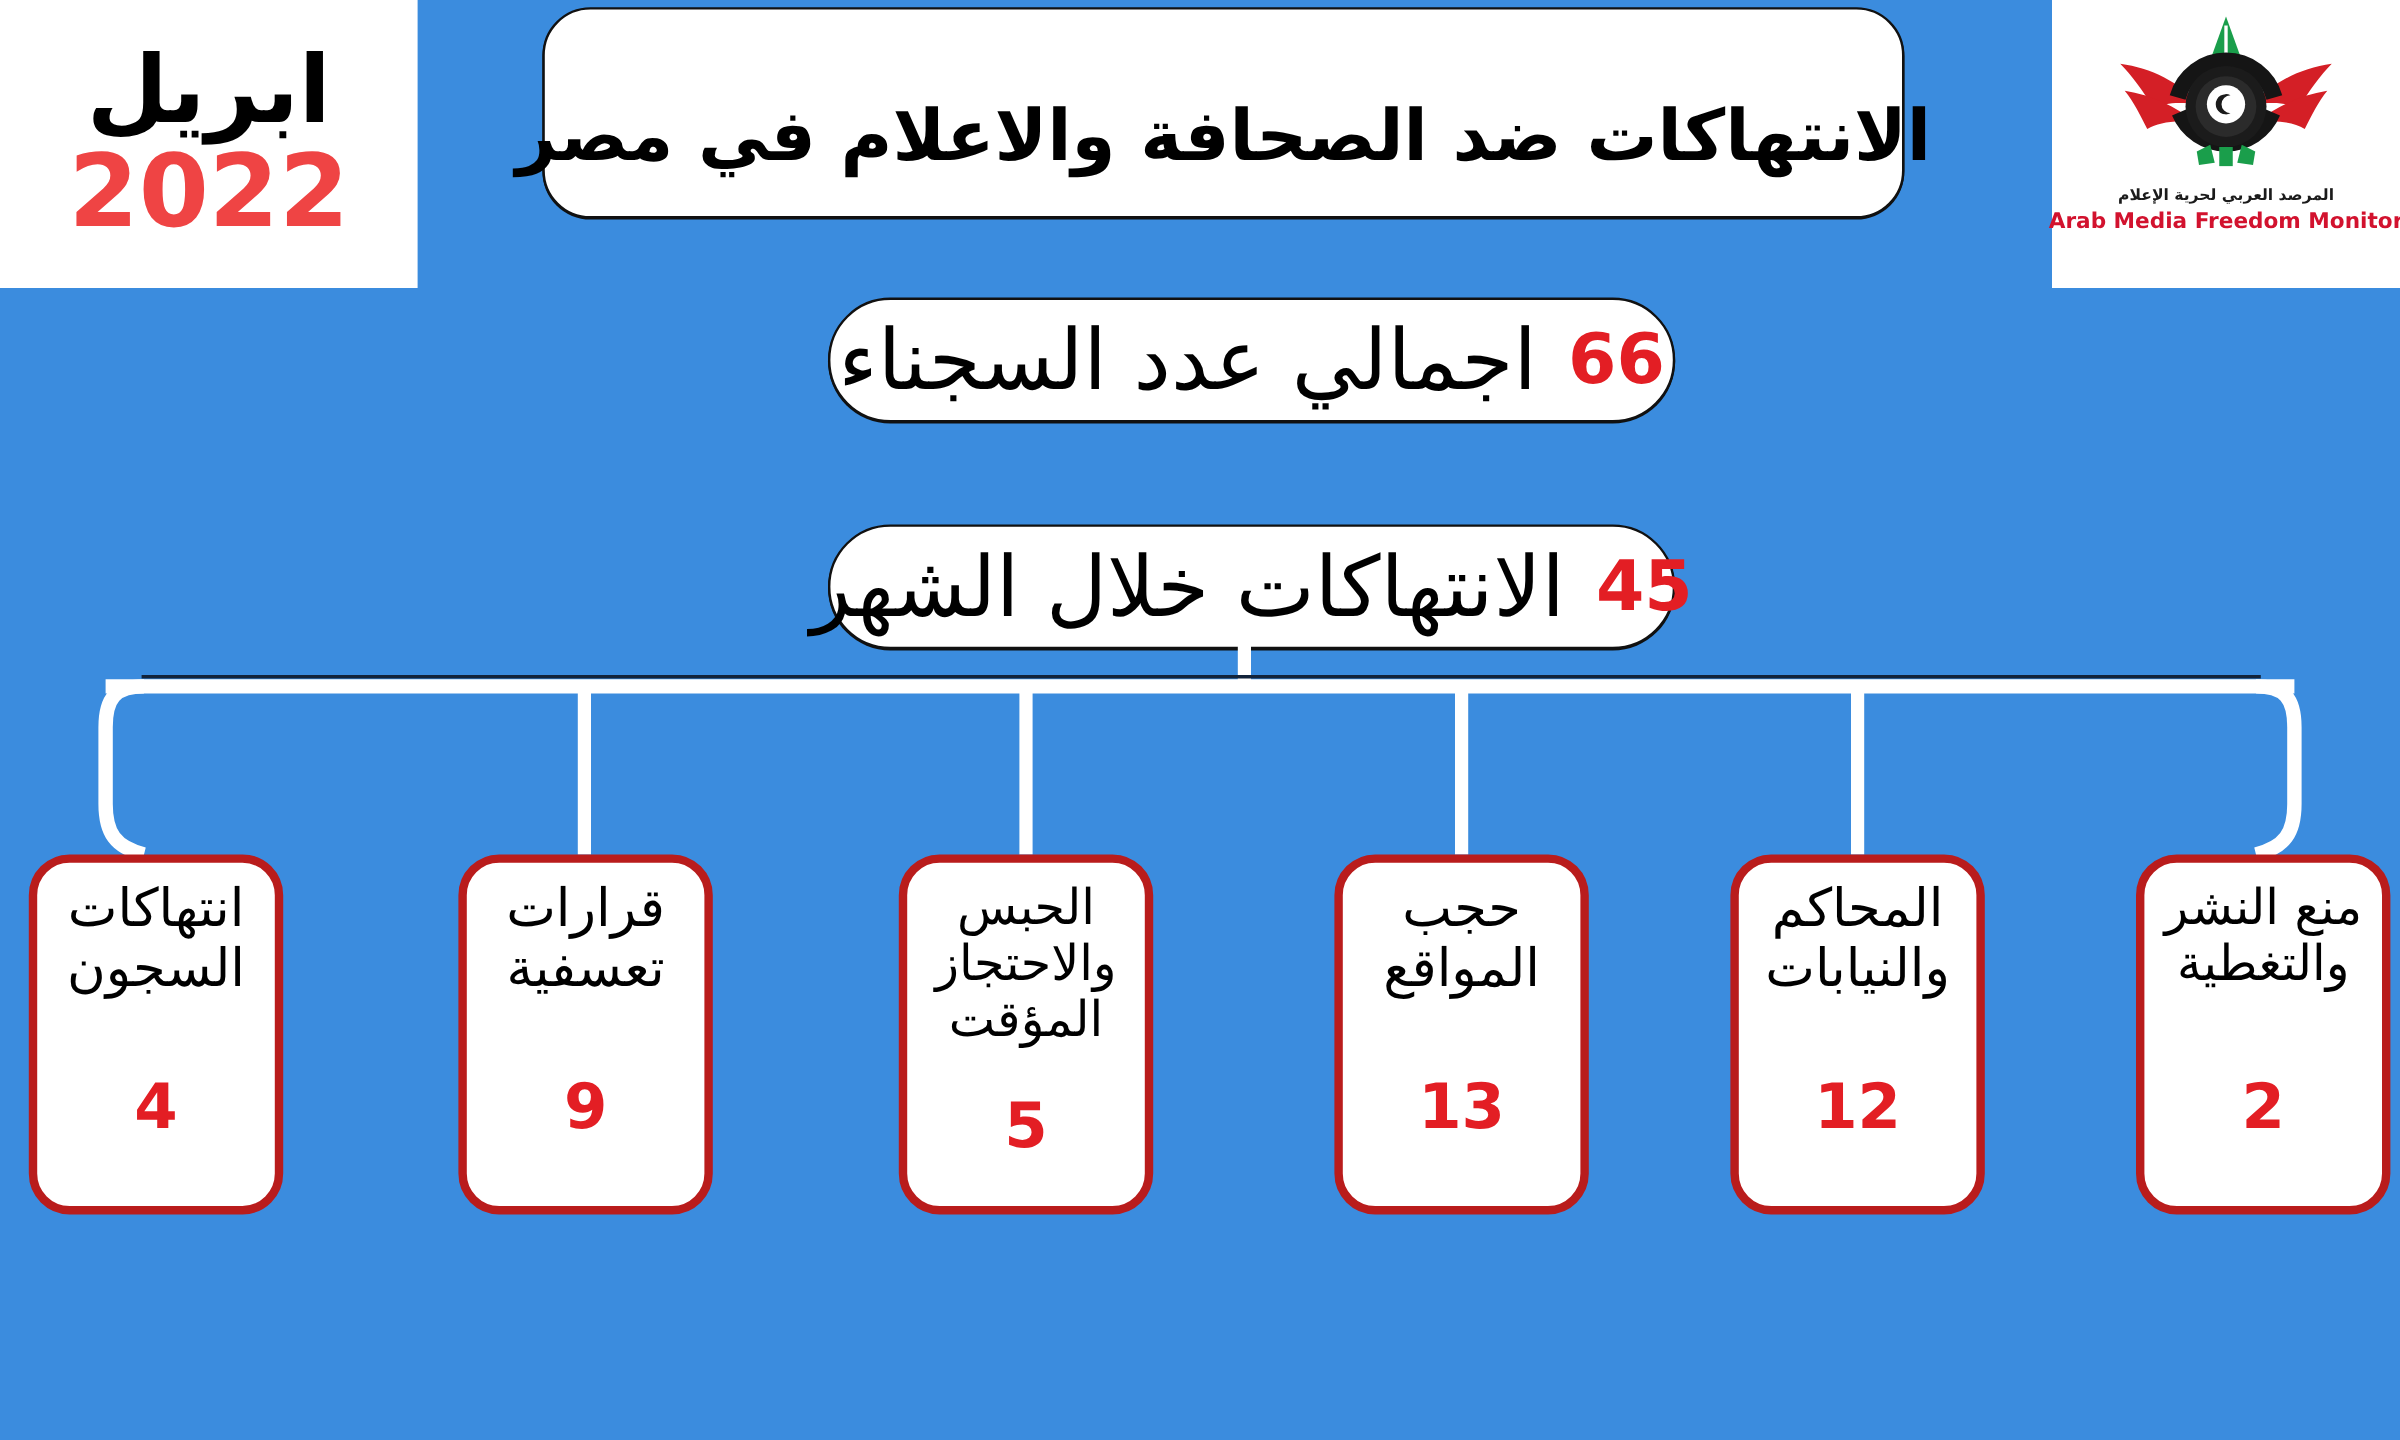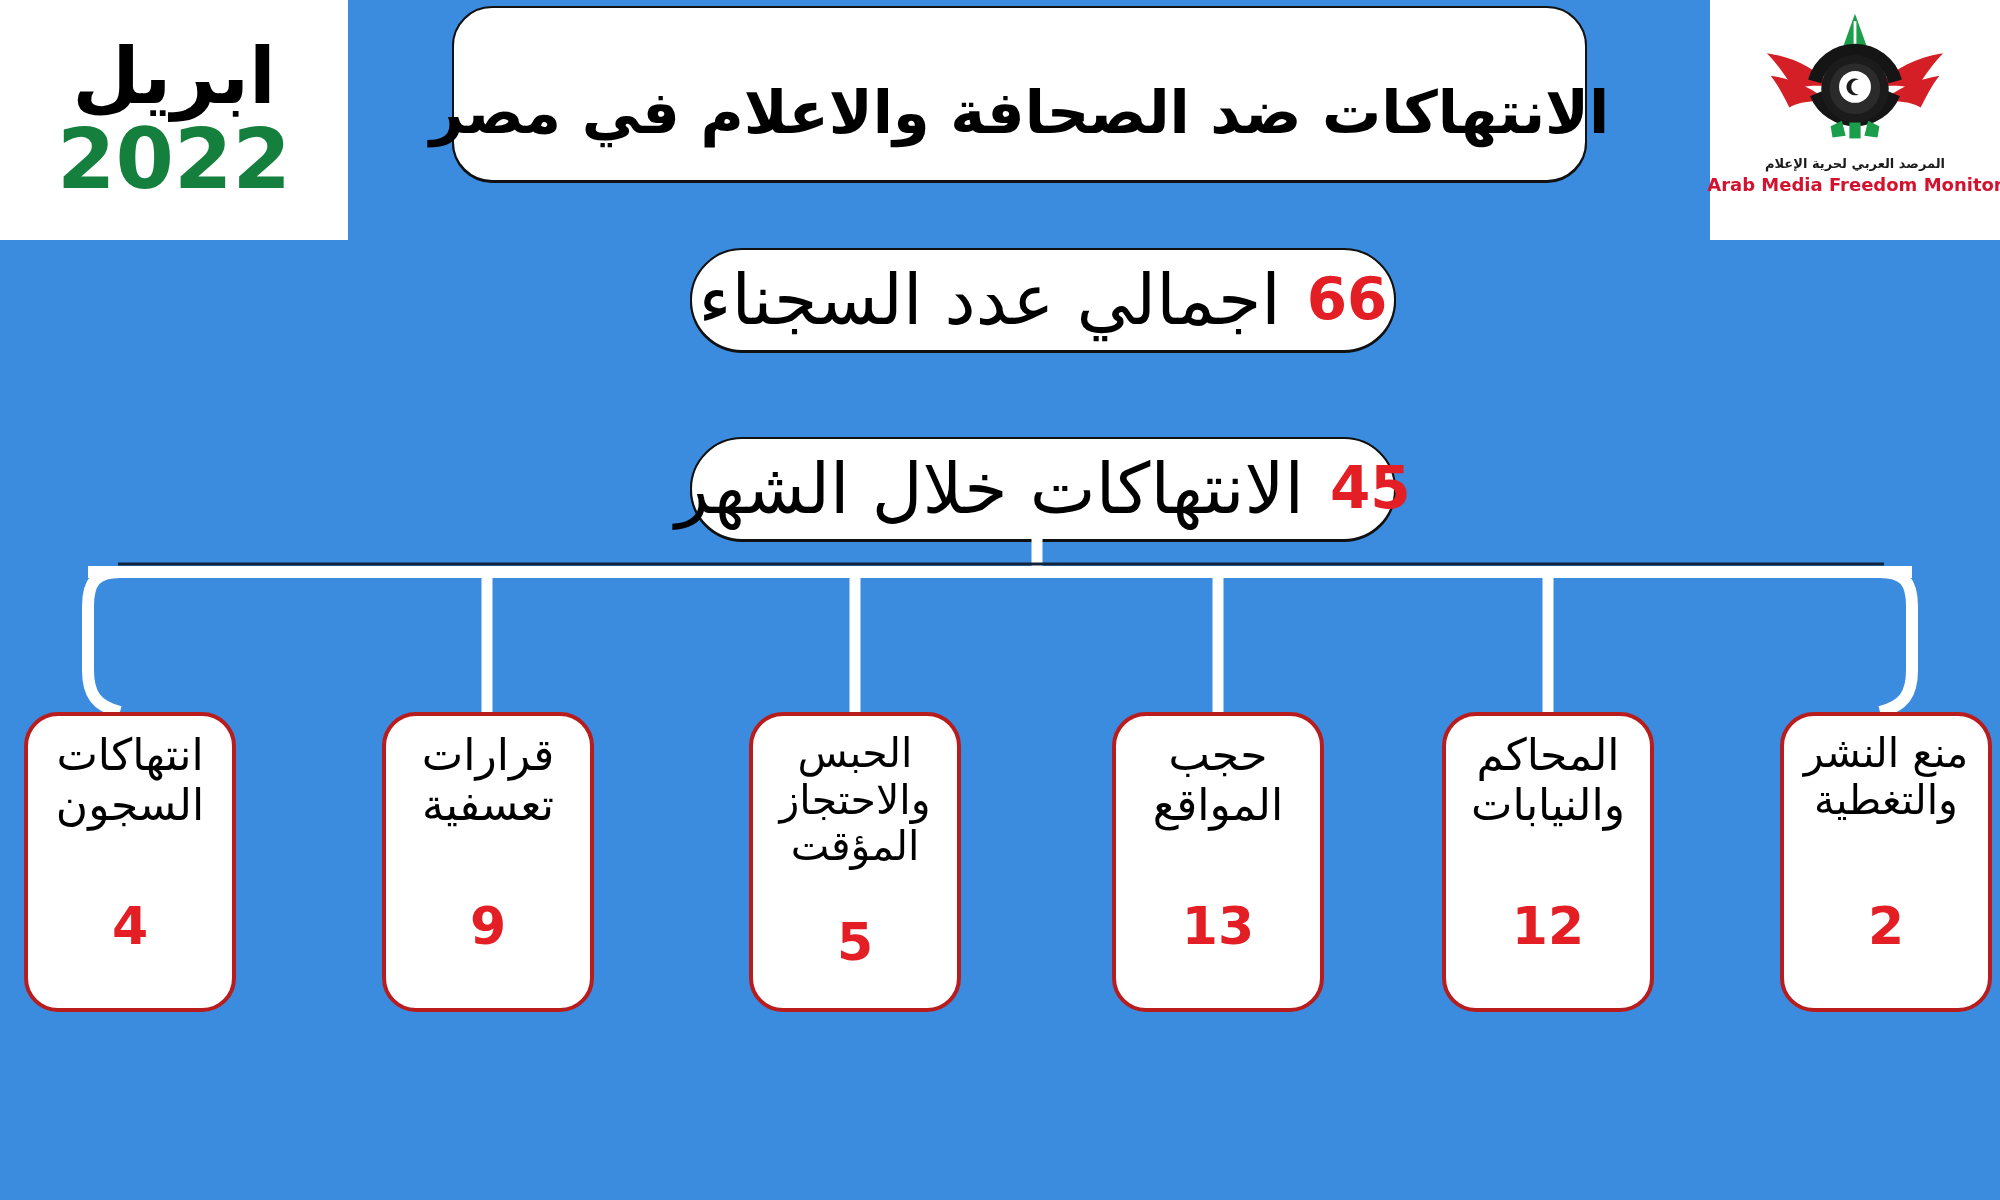--- a/index.html
+++ b/index.html
@@ -41,21 +41,21 @@
   .date-month {
     font-size: 78px;
     font-weight: 700;
     color: #000;
     direction: rtl;
     letter-spacing: 0;
   }
   .date-year {
     font-size: 84px;
     font-weight: 700;
-    color: #15803d;
+    color: #ef4444;
     direction: ltr;
     text-align: center;
   }
 
   
   .logo-plate {
     position: absolute;
     right: 0;
     top: 0;
     width: 290px;
@@ -164,21 +164,21 @@
     width: 2000px;
     height: 320px;
   }
 
   .cat-box {
     position: absolute;
     top: 0;
     width: 212px;
     height: 300px;
     background: #ffffff;
-    border: 4px solid #b91c1c;
+    border: 7px solid #b91c1c;
     border-radius: 34px;
     display: flex;
     flex-direction: column;
     align-items: center;
     justify-content: flex-start;
     padding: 14px 4px 10px;
     overflow: visible;
   }
 
   .cat-label {

